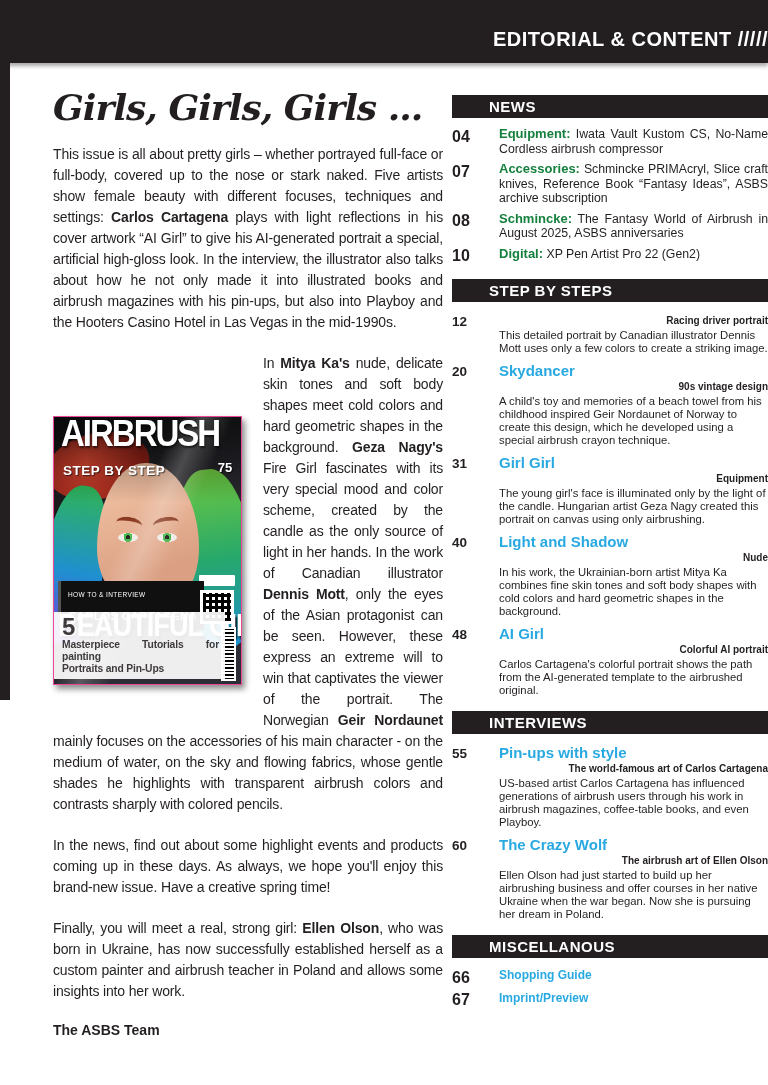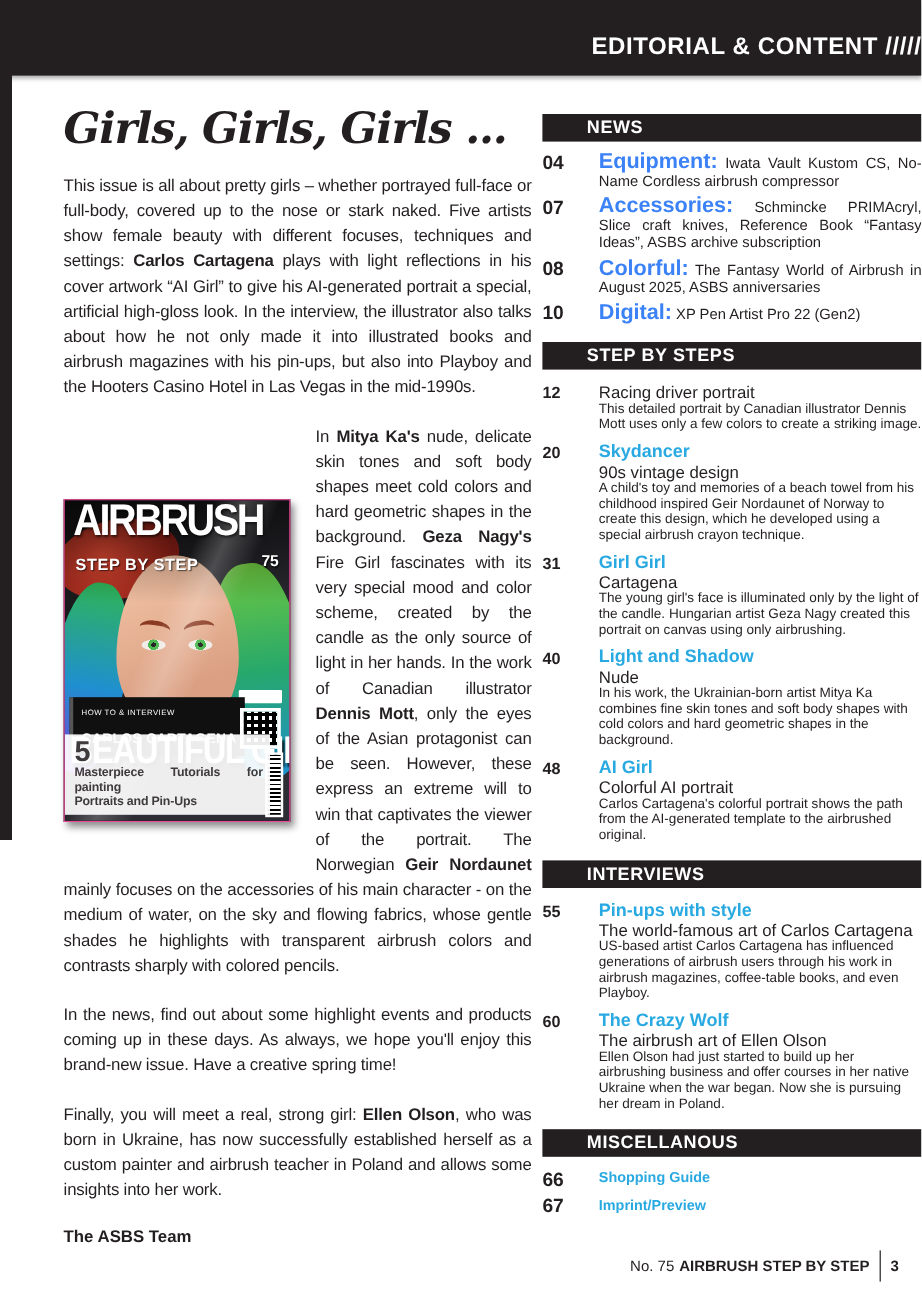--- a/index.html
+++ b/index.html
@@ -74,28 +74,28 @@
          background:repeating-linear-gradient(0deg,#000 0 1.5px,#fff 1.5px 3.5px);}
 
   
   .toc{position:absolute;left:452px;top:95px;width:316px;}
   .toc-bar{height:23px;background:#231f20;color:#fff;font-weight:bold;font-size:15px;
          letter-spacing:0.5px;padding-left:37px;display:flex;align-items:center;}
   .toc-news-list{margin:9px 0 0 0;}
   .news-item{display:flex;margin-bottom:6px;}
   .news-page{width:47px;flex:none;font-weight:bold;font-size:16px;padding-top:0.5px;}
   .news-text{font-size:12.3px;line-height:14.5px;text-align:justify;}
-  .news-label{font-weight:bold;color:#3b82f6;font-size:18px;}
+  .news-label{font-weight:bold;color:#15803d;font-size:13px;}
   .toc-bar.mt1{margin-top:14px;}
   .toc-steps-list{margin-top:11px;}
   .step-item{display:flex;margin-bottom:8px;}
   .step-page{width:47px;flex:none;font-weight:bold;font-size:13.5px;padding-top:1px;}
   .step-body{flex:1;}
   .step-title{color:#29a9e1;font-weight:bold;font-size:15px;line-height:16px;}
-  .step-sub{font-weight:normal;font-size:14px;line-height:14px;margin-top:1px;}
+  .step-sub{font-weight:bold;font-size:10px;line-height:14px;margin-top:1px;text-align:right;}
   .step-desc{font-size:11.3px;line-height:13px;margin-top:1px;text-align:left;}
   .misc-list{margin-top:10px;}
   .misc-item{display:flex;margin-bottom:4px;}
   .misc-title{color:#29a9e1;font-weight:bold;font-size:12px;}
 
   
   .footer{position:absolute;right:19px;top:1042px;display:flex;align-items:center;font-size:12.5px;}
   .footer .issue{font-weight:normal;margin-right:4px;}
   .footer .mag{font-weight:bold;}
   .fdiv{display:inline-block;width:1.5px;height:26px;background:#231f20;margin:0 8px;}
@@ -168,21 +168,21 @@
       <div class="news-item">
         <div class="news-page">04</div>
         <div class="news-text"><span class="news-label">Equipment:</span> <span>Iwata Vault Kustom CS, No-Name Cordless airbrush compressor</span></div>
       </div>
       <div class="news-item">
         <div class="news-page">07</div>
         <div class="news-text"><span class="news-label">Accessories:</span> <span>Schmincke PRIMAcryl, Slice craft knives, Reference Book “Fantasy Ideas”, ASBS archive subscription</span></div>
       </div>
       <div class="news-item">
         <div class="news-page">08</div>
-        <div class="news-text"><span class="news-label">Colorful:</span> <span>The Fantasy World of Airbrush in August 2025, ASBS anniversaries</span></div>
+        <div class="news-text"><span class="news-label">Schmincke:</span> <span>The Fantasy World of Airbrush in August 2025, ASBS anniversaries</span></div>
       </div>
       <div class="news-item">
         <div class="news-page">10</div>
         <div class="news-text"><span class="news-label">Digital:</span> <span>XP Pen Artist Pro 22 (Gen2)</span></div>
       </div>
     </div>
 
     <div class="toc-bar mt1">
       <span>STEP BY STEPS</span>
     </div>
@@ -199,21 +199,21 @@
         <div class="step-body">
           <div class="step-title">Skydancer</div>
           <div class="step-sub">90s vintage design</div>
           <div class="step-desc">A child's toy and memories of a beach towel from his childhood inspired Geir Nordaunet of Norway to create this design, which he developed using a special airbrush crayon technique.</div>
         </div>
       </div>
       <div class="step-item">
         <div class="step-page">31</div>
         <div class="step-body">
           <div class="step-title">Girl Girl</div>
-          <div class="step-sub">Cartagena</div>
+          <div class="step-sub">Equipment</div>
           <div class="step-desc">The young girl's face is illuminated only by the light of the candle. Hungarian artist Geza Nagy created this portrait on canvas using only airbrushing.</div>
         </div>
       </div>
       <div class="step-item">
         <div class="step-page">40</div>
         <div class="step-body">
           <div class="step-title">Light and Shadow</div>
           <div class="step-sub">Nude</div>
           <div class="step-desc">In his work, the Ukrainian-born artist Mitya Ka combines fine skin tones and soft body shapes with cold colors and hard geometric shapes in the background.</div>
         </div>
@@ -259,20 +259,14 @@
         <div class="misc-title">Shopping Guide</div>
       </div>
       <div class="misc-item">
         <div class="news-page">67</div>
         <div class="misc-title">Imprint/Preview</div>
       </div>
     </div>
 
   </div>
 
-  <div class="footer">
-    <span class="issue">No. 75</span>
-    <span class="mag">AIRBRUSH STEP BY STEP</span>
-    <span class="fdiv"></span>
-    <span class="pgnum">3</span>
-  </div>
 
 </div>
 
 </body></html>

